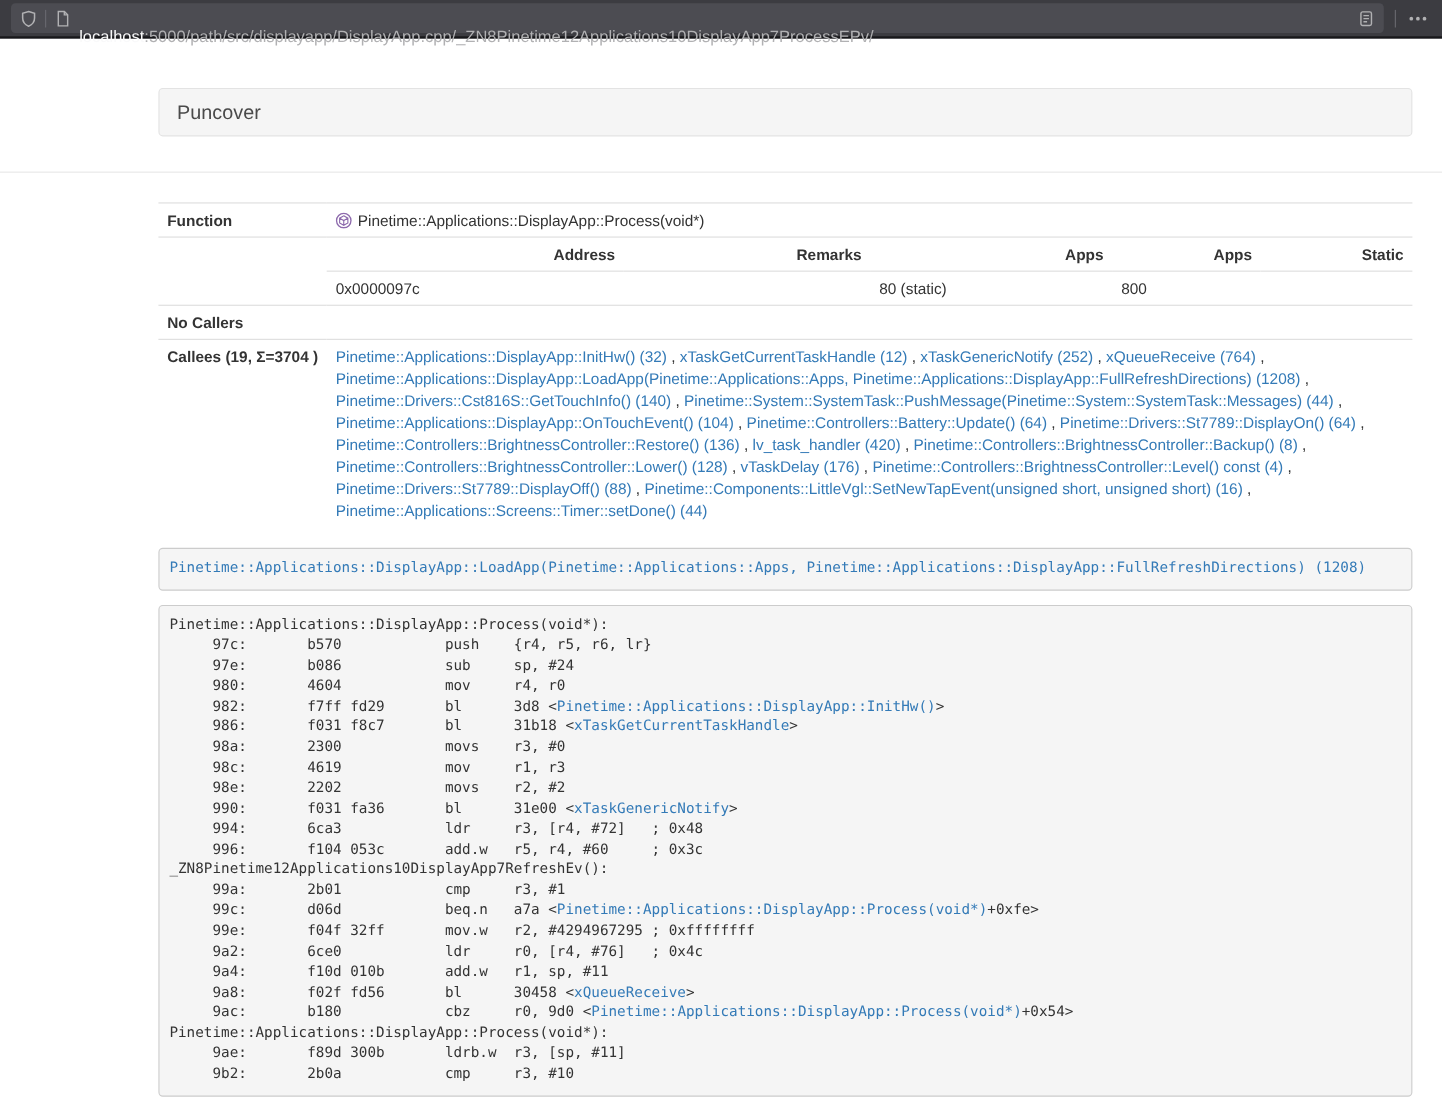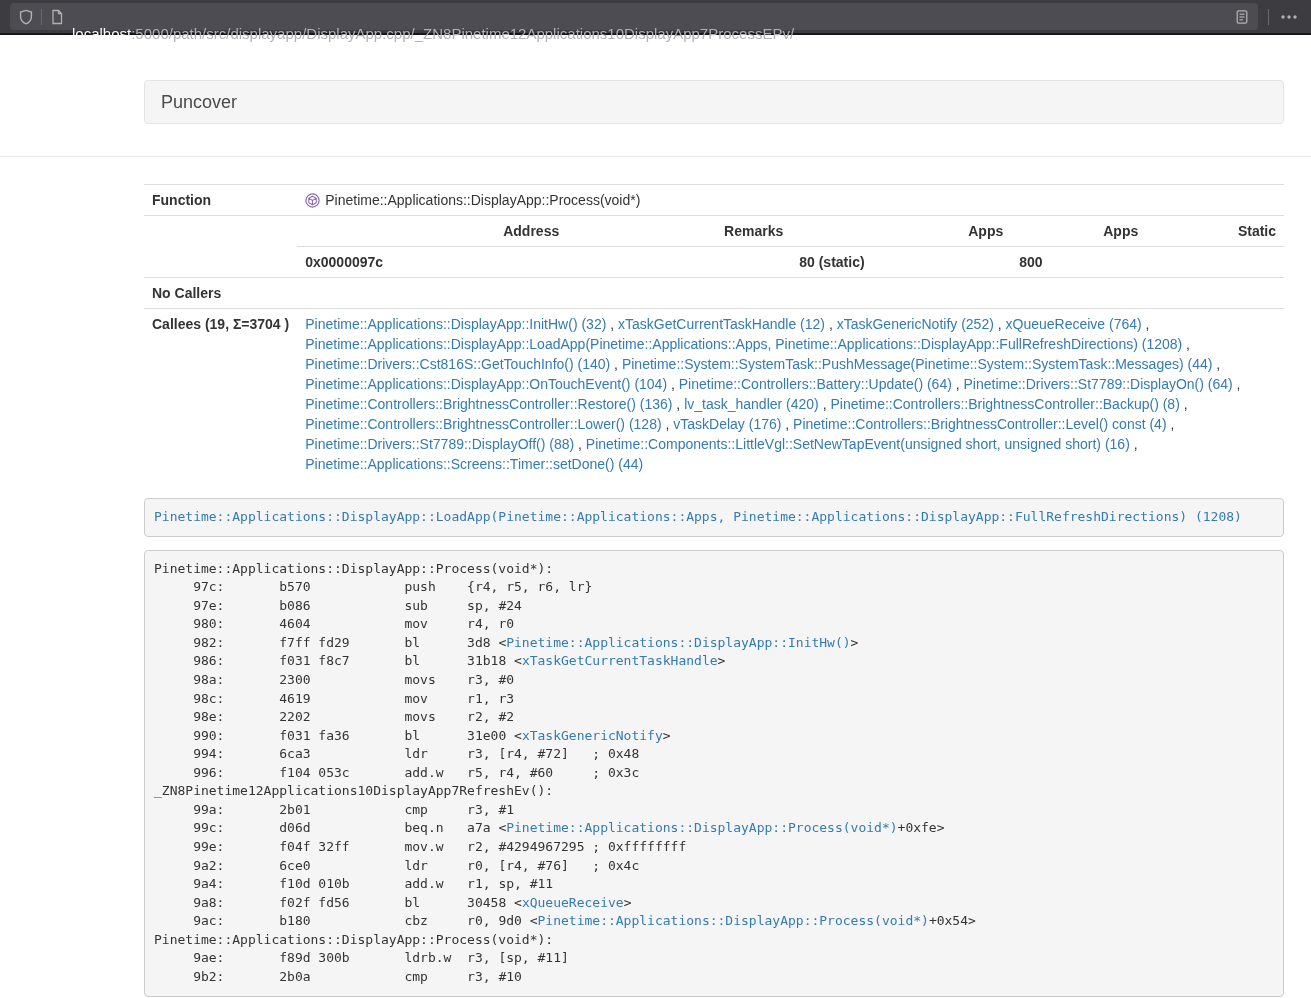--- a/index.html
+++ b/index.html
@@ -31,21 +31,21 @@
 
   table.outer { width:100%; border-collapse:collapse;margin-top:27px; }
   table.outer > tbody > tr > th,
   table.outer > tbody > tr > td {
     border-top:1px solid #ddd; padding:5px 8px; vertical-align:top; text-align:left; line-height:20px; }
   table.outer > tbody > tr > th.lbl { width:136px; font-weight:bold; white-space:nowrap; }
   td.nopad { padding:0 !important; }
   table.inner { width:100%; border-collapse:collapse; }
   table.inner th { border-bottom:1px solid #ddd; padding:5px 8px; text-align:right;
     font-weight:bold; line-height:20px; }
-  table.inner td { padding:5px 8px; line-height:20px;font-weight:bold; }
+  table.inner td { padding:5px 8px; line-height:20px; }
   .callees a { white-space:nowrap; }
 
   .fn-icon { display:inline-block; vertical-align:text-bottom; margin-right:5px; }
 
   pre.codebox { font-family:"DejaVu Sans Mono","Liberation Mono",monospace; font-size:13px;
     line-height:1.42857; color:#333; background:#f5f5f5; border:1px solid #ccc; border-radius:4px;
     padding:9px; white-space:pre; tab-size:8; -moz-tab-size:8; overflow:hidden; }
   pre.snippet { margin-top:19px; }
   pre.asm { margin-top:13px; }
 </style>

